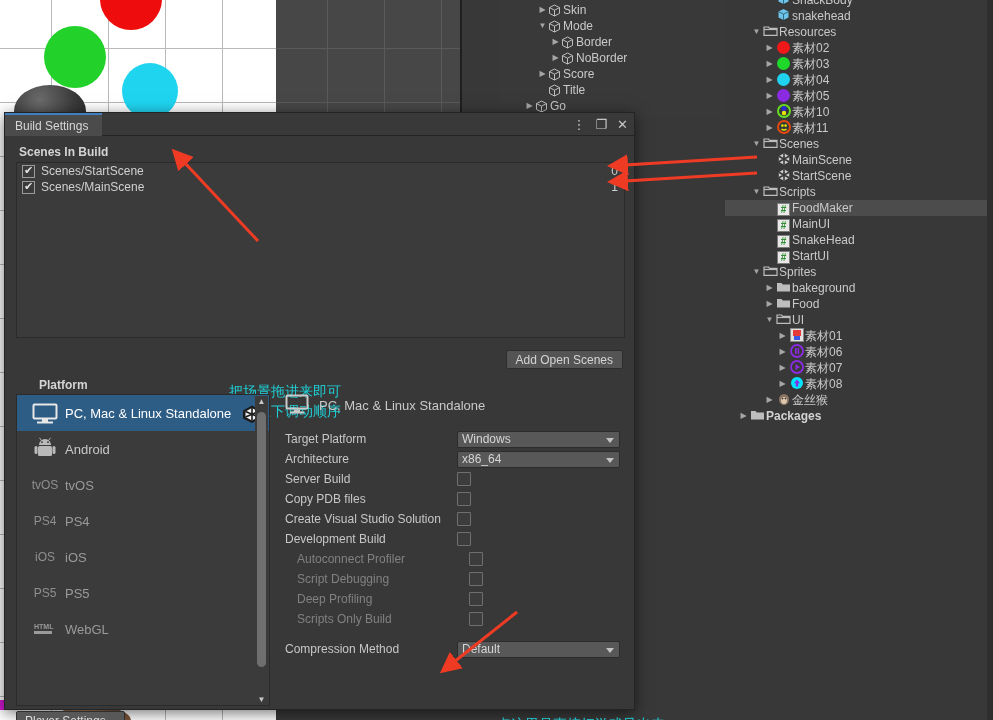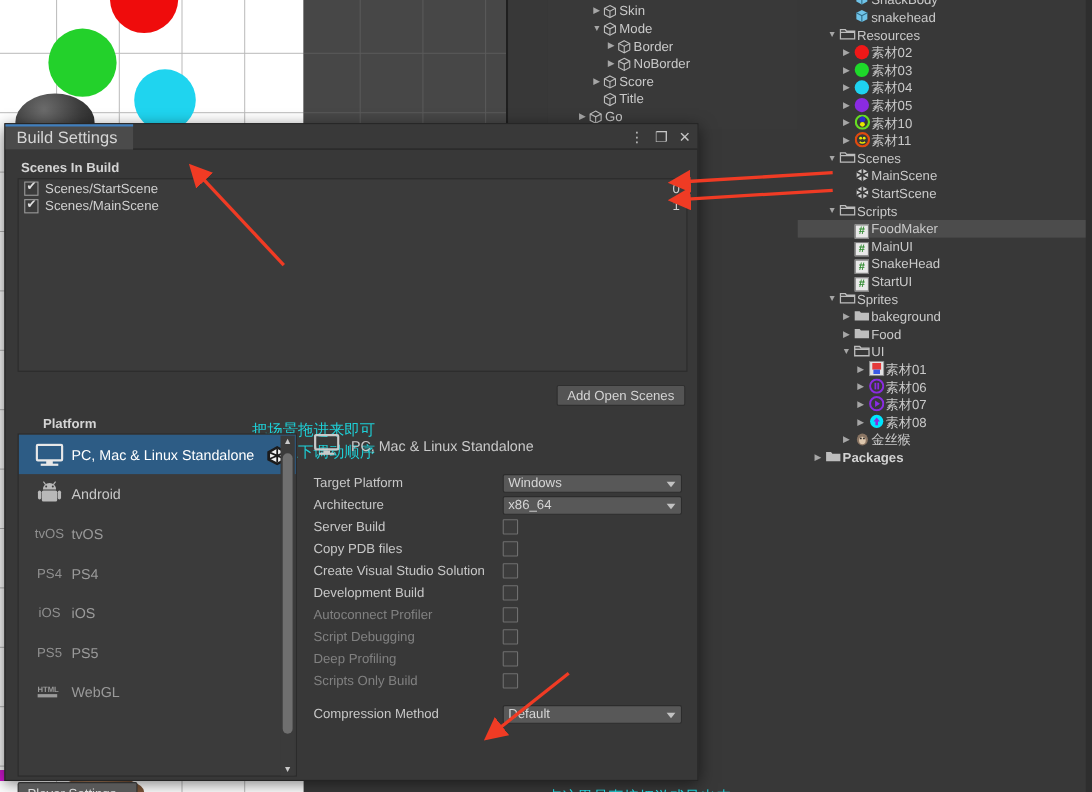--- a/index.html
+++ b/index.html
@@ -92,21 +92,21 @@
     background: #383838;
     border: 1px solid #242424;
     box-shadow: 0 3px 14px rgba(0,0,0,.55);
   }
   .bsw-titlebar {
     position: relative; height: 23px; background: #393939; border-bottom: 1px solid #242424;
   }
   .bsw-tab {
     position: absolute; left: 0; top: 0; height: 23px; padding: 0 14px 0 10px;
     background: #4b4b4b; border-top: 2px solid #3f7fbf;
-    display: flex; align-items: center; color: #d6d6d6; font-size: 15px;
+    display: flex; align-items: center; color: #d6d6d6; font-size: 12px;
   }
   .bsw-winbtns { position: absolute; right: 6px; top: 0; height: 23px; display: flex; align-items: center; gap: 10px; }
   .wbtn { color: #c6c6c6; font-size: 13px; line-height: 1; cursor: default; }
 
   .bsw-body { position: relative; height: 574px; }
 
   .sib-label { position: absolute; left: 14px; top: 9px; font-weight: bold; color: #d4d4d4; font-size: 12px; }
   .sib-box {
     position: absolute; left: 11px; top: 26px; width: 609px; height: 176px;
     background: #3b3b3b; border: 1px solid #2b2b2b;
@@ -169,21 +169,21 @@
   }
 
   
   .settings {
     position: absolute; left: 272px; top: 258px; width: 352px; height: 300px;
   }
   .set-head { display: flex; align-items: center; gap: 10px; margin-bottom: 12px; padding-left: 8px;}
   .set-head .ttl { font-size: 13px; color: #c9c9c9; }
   .set-row { height: 20px; display: flex; align-items: center; padding-left: 8px; }
   .set-row .lbl { width: 172px; font-size: 12px; color: #c7c7c7; }
-  .set-row.dim .lbl { color: #818181; }
+  .set-row.dim .lbl { color: #818181; margin-left: 12px; }
   .dropdown {
     width: 163px; height: 17px; background: #585858; border: 1px solid #2c2c2c; border-radius: 2px;
     display: flex; align-items: center; padding: 0 4px; color: #d5d5d5; font-size: 12px; position: relative;
   }
   .dropdown .caret { position: absolute; right: 5px; top: 6px; width: 0; height: 0;
     border-left: 4px solid transparent; border-right: 4px solid transparent; border-top: 5px solid #c2c2c2; }
   .cbox { width: 14px; height: 14px; background: #3c3c3c; border: 1px solid #6f6f6f; border-radius: 1px; }
   .spacer { height: 10px; }
 
   

